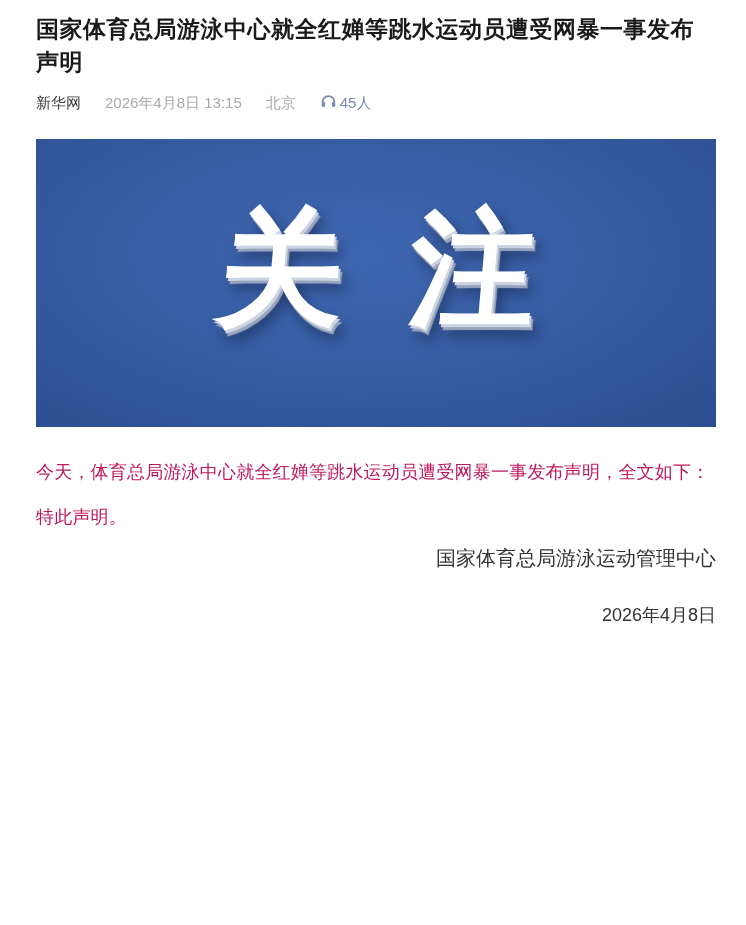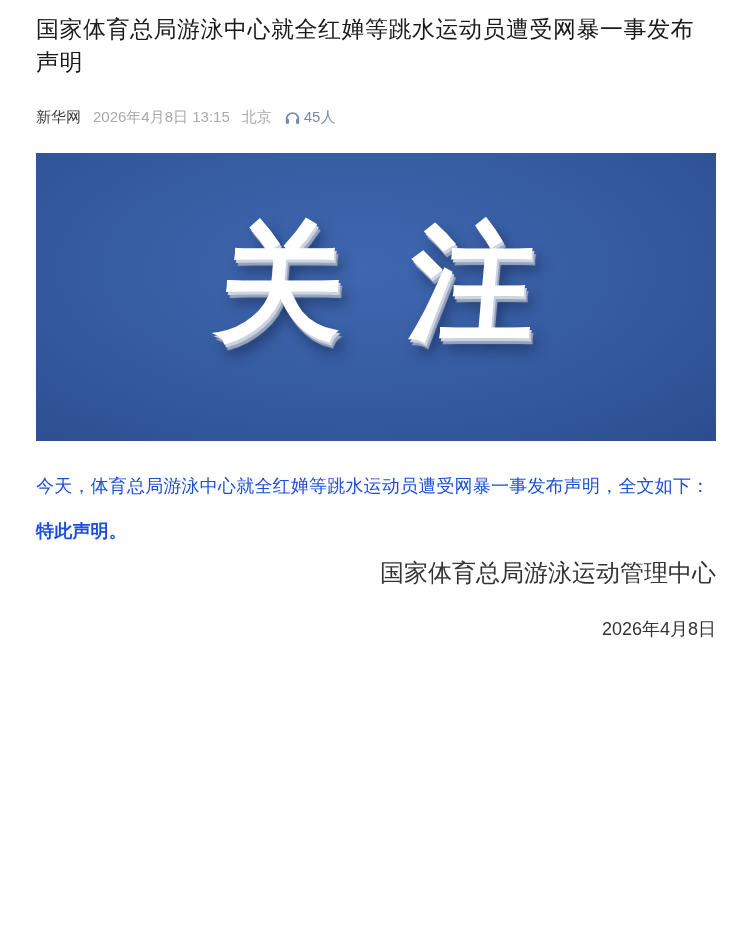--- a/index.html
+++ b/index.html
@@ -7,39 +7,38 @@
     width: 746px; height: 925px;
     background: #ffffff;
     font-family: "Liberation Sans", "DejaVu Sans", sans-serif;
     overflow: hidden;
   }
   .article { padding: 13px 30px 0 36px; }
 
   .title {
     font-size: 23px;
     line-height: 33px;
-    font-weight: 400;
+    font-weight: 700;
     color: #1a1a1a;
     letter-spacing: 0.5px;
   }
 
   .meta {
-    margin-top: 27px;
+    margin-top: 13px;
     font-size: 15px;
     line-height: 21px;
     display: flex;
     align-items: center;
-    gap: 12px;
+    gap: 24px;
     white-space: nowrap;
   }
   .meta .source { color: #3d3d3d; }
   .meta .dim { color: #a9a9ac; }
   .meta .listeners {
     display: inline-flex;
-    align-items: center;
     gap: 3px;
     color: #7b89af;
   }
   .meta .listeners svg { display: block; }
 
   .banner {
     margin-top: 26px;
     height: 288px;
     background:
       radial-gradient(ellipse 120% 135% at 47% 40%,
@@ -62,30 +61,30 @@
     text-shadow:
       2px 3px 0 #cdd4e1,
       4px 6px 1px #9aa6bd,
       8px 11px 14px rgba(12, 28, 62, 0.55);
   }
 
   .body-p {
     margin-top: 22px;
     font-size: 18px;
     line-height: 31px;
-    color: #1d4ed8;
+    color: #be185d;
     text-align: justify;
     letter-spacing: 0.2px;
   }
   .body-p.first { margin-top: 30px; }
-  .body-p.last  { margin-top: 14px; font-weight: bold; }
+  .body-p.last  { margin-top: 14px; }
 
   .signature {
     margin-top: 10px;
-    font-size: 24px;
+    font-size: 20px;
     line-height: 31px;
     color: #333333;
     text-align: right;
   }
 
   .bottom-row {
     position: relative;
     margin-top: 26px;
     height: 31px;
   }

